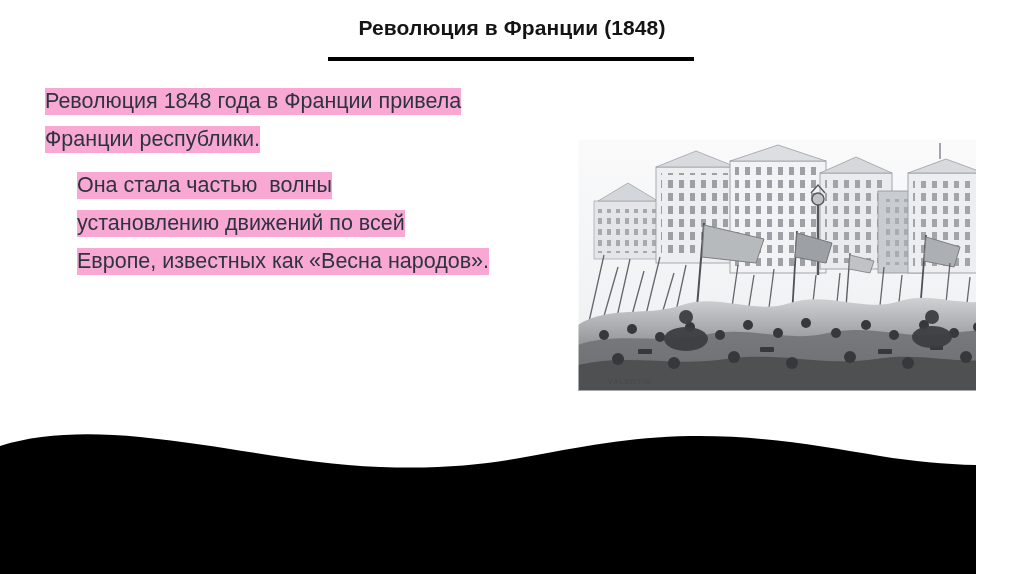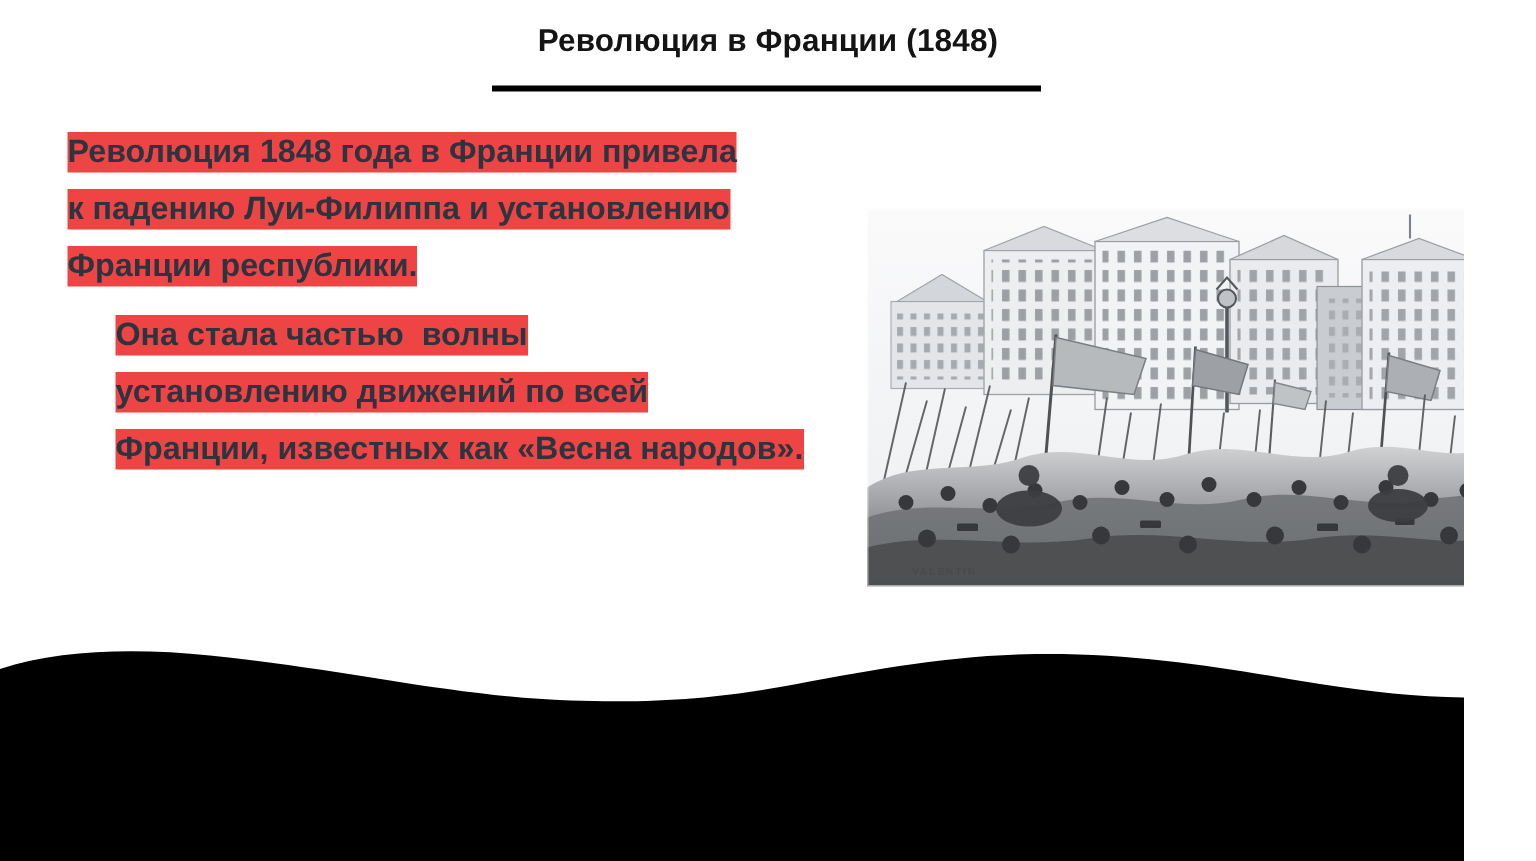--- a/index.html
+++ b/index.html
@@ -58,25 +58,24 @@
   .para:last-child { margin-bottom: 0; margin-left: 32px; }
   .tline {
     display: block;
     font-size: 21.5px;
     line-height: 38px;
     color: #2c343f;
     white-space: pre;
     font-family: "Liberation Sans", sans-serif;
   }
   .tline > span.hl {
-    background: #ef4444;
+    background: #f9a8d4;
     box-decoration-break: clone;
     -webkit-box-decoration-break: clone;
     padding: 1px 0 2px 0;
-    font-weight: bold;
   }
 
   
   #illustration {
     position: absolute;
     left: 578px;
     top: 139px;
     width: 412px;
     height: 252px;
     background: #fbfbfc;
@@ -112,28 +111,27 @@
 
   <div id="title-block">
     <div id="slide-title">Революция в Франции (1848)</div>
   </div>
   <div id="title-rule"></div>
 
   <div id="body-text">
 
     <p class="para">
       <span class="tline"><span class="hl">Революция 1848 года в Франции привела</span></span>
-      <span class="tline"><span class="hl">к падению Луи-Филиппа и установлению</span></span>
       <span class="tline"><span class="hl">Франции республики.</span></span>
     </p>
 
     <p class="para">
       <span class="tline"><span class="hl">Она стала частью  волны</span></span>
       <span class="tline"><span class="hl">установлению движений по всей</span></span>
-      <span class="tline"><span class="hl">Франции, известных как «Весна народов».</span></span>
+      <span class="tline"><span class="hl">Европе, известных как «Весна народов».</span></span>
     </p>
 
   </div>
 
   <div id="illustration">
     <svg width="412" height="252" viewBox="0 0 412 252" xmlns="http://www.w3.org/2000/svg">
       <defs>
         <linearGradient id="sky" x1="0" y1="0" x2="0" y2="1">
           <stop offset="0%" stop-color="#fafafb"></stop>
           <stop offset="100%" stop-color="#eceef0"></stop>

